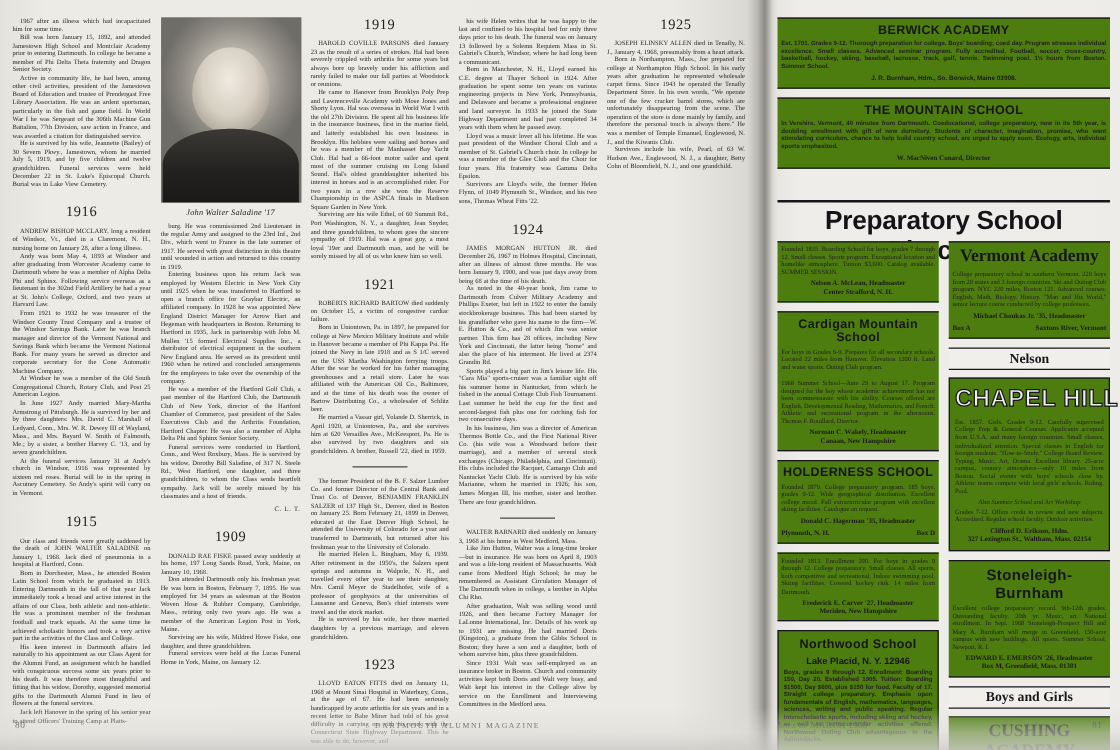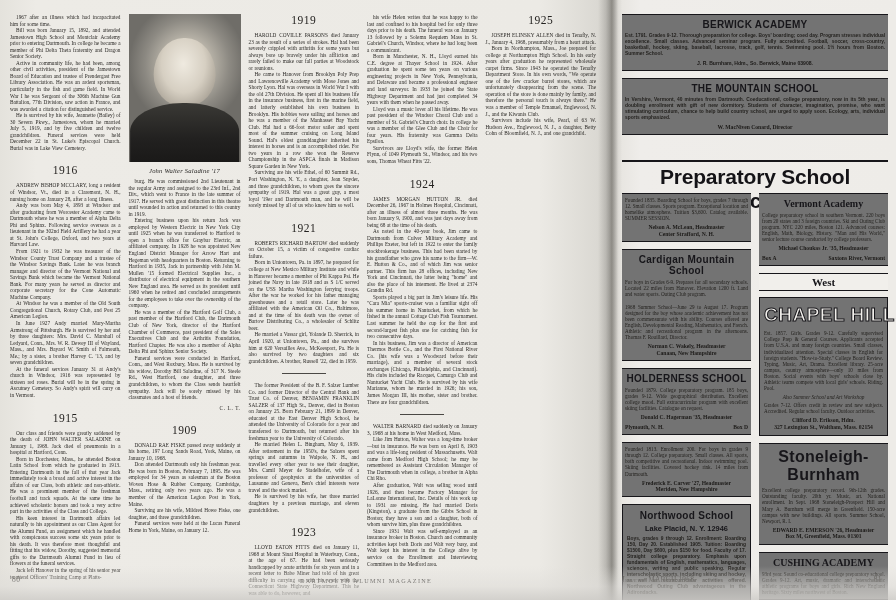--- a/index.html
+++ b/index.html
@@ -167,38 +167,38 @@
     top: 14px;
     left: 622px;
     width: 266px;
   }
   .dircol { width: 129px; }
   .ad {
     border-top: 1.6px solid #17161a;
     border-bottom: 1.6px solid #17161a;
     padding: 3px 3px 4px 3px;
     margin-bottom: 7px;
-    background: #737373;
+    background: #4d7c0f;
   }
   .ad.boxed {
     border: 1.6px solid #17161a;
     padding: 4px 4px 5px 4px;
   }
   .ad-name {
     text-align: center;
     font-family: "Liberation Sans", sans-serif;
     font-weight: bold;
     font-size: 10px;
     letter-spacing: 0.3px;
     color: #17161a;
     margin: 1px 0 3px 0;
   }
   .ad-name.serif {
     font-family: "Liberation Serif", serif;
-    font-size: 10px;
+    font-size: 14px;
     letter-spacing: 0;
   }
   .ad-sub {
     text-align: center;
     font-family: "Liberation Sans", sans-serif;
     font-weight: bold;
     font-size: 7.4px;
     color: #17161a;
     margin: 0 0 3px 0;
   }
@@ -462,40 +462,41 @@
         <div class="ad">
           <div class="ad-name serif">Vermont Academy</div>
           <p class="ad-body serif">College preparatory school in southern Vermont. 220 boys from 20 states and 3 foreign countries. Ski and Outing Club program. NYC 220 miles, Boston 121. Advanced courses: English, Math, Biology, History. "Man and His World," senior lecture course conducted by college professors.</p>
           <div class="ad-sign serif">Michael Choukas Jr. '35, Headmaster</div>
           <div class="ad-sign serif split">
             <span>Box A</span>
             <span>Saxtons River, Vermont</span>
           </div>
         </div>
 
-        <div class="section-head">West</div>
+        <div class="section-head">Nelson</div>
 
         <div class="ad boxed">
           <div class="logo-chapelhill">
             <span class="ch-main">CHAPEL HILL</span><span class="ch-script">School</span>
           </div>
           <p class="ad-body serif">Est. 1857. Girls. Grades 9-12. Carefully supervised College Prep &amp; General Courses. Applicants accepted from U.S.A. and many foreign countries. Small classes, individualized attention. Special classes in English for foreign students. "How-to-Study." College Board Review. Typing, Music, Art, Drama. Excellent library. 25-acre campus, country atmosphere—only 10 miles from Boston. Social events with boys' schools close by. Athletic teams compete with local girls' schools. Riding. Pool.</p>
           <div class="ad-italic-note">Also Summer School and Art Workshop</div>
           <p class="ad-body serif">Grades 7-12. Offers credit in review and new subjects. Accredited. Regular school faculty. Outdoor activities.</p>
           <div class="ad-sign serif" style="white-space:pre-line">Clifford D. Erikson, Hdm.
 327 Lexington St., Waltham, Mass. 02154</div>
         </div>
 
         <div class="ad">
-          <div class="ad-name" style="font-size:16px">Stoneleigh-Burnham</div>
+          <div class="ad-name" style="font-size:12px">Stoneleigh-Burnham</div>
           <p class="ad-body serif">Excellent college preparatory record. 9th-12th grades. Outstanding faculty. 20th yr. Music, art. National enrollment. In Sept. 1968 Stoneleigh-Prospect Hill and Mary A. Burnham will merge in Greenfield. 150-acre campus with new buildings. All sports. Summer School, Newport, R. I.</p>
           <div class="ad-sign serif" style="white-space:pre-line">EDWARD E. EMERSON '26, Headmaster
 Box M, Greenfield, Mass. 01301</div>
         </div>
 
+        <div class="section-head">Boys and Girls</div>
 
         <div class="ad">
           <div class="ad-name serif">CUSHING ACADEMY</div>
           <p class="ad-body serif">93rd year. Sound co-educational college preparatory school. Grades 9-12. Art, music, dramatic and interscholastic athletic programs for boys and girls. Rich New England heritage. Sixty miles northwest of Boston.</p>
 
         </div>
 
       </div>
     </div>
   </div>

